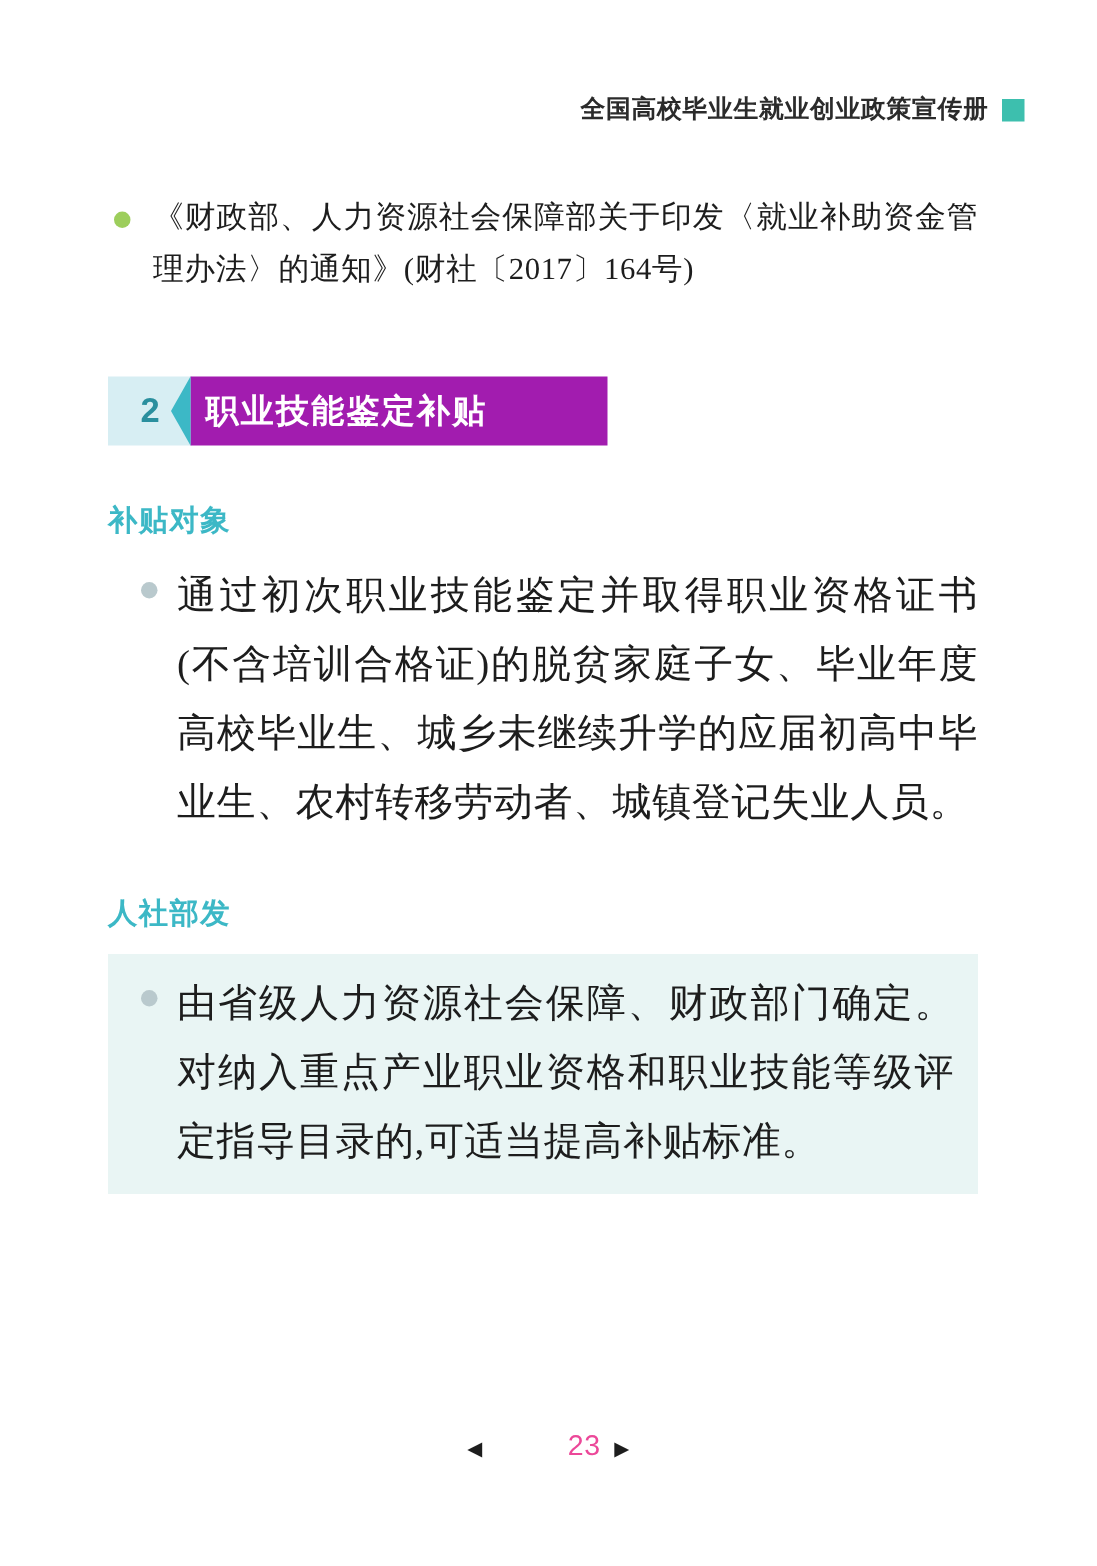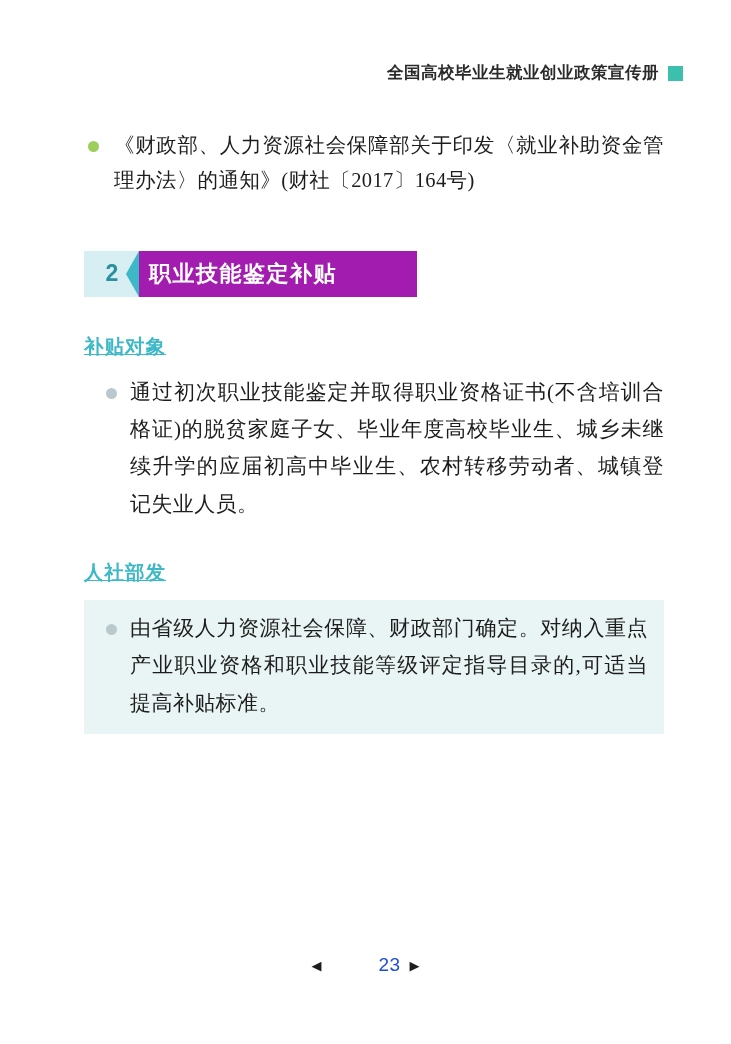--- a/index.html
+++ b/index.html
@@ -41,21 +41,21 @@
   .header-square {
     width: 15px;
     height: 15px;
     background: #3dbfae;
     display: inline-block;
   }
 
   
   .content {
     position: absolute;
-    left: 84px;
+    left: 72px;
     top: 128px;
     width: 580px;
   }
 
   
   ul.doc-list {
     list-style: none;
     margin: 0;
     padding: 0;
   }
@@ -129,29 +129,28 @@
   }
 
   
   .sub-head {
     margin-top: 36px;
     font-family: "Liberation Sans", "DejaVu Sans", sans-serif;
     font-weight: bold;
     font-size: 19.5px;
     color: #3cb8c6;
     letter-spacing: 1px;
-    text-decoration: underline;
   }
 
   
   .para-block {
     position: relative;
     margin-top: 14px;
     padding-left: 46px;
-    font-size: 21px;
+    font-size: 26px;
     line-height: 1.78;
     color: #1d1d1d;
     letter-spacing: 0.4px;
     text-align: justify;
   }
   .para-block .dot {
     position: absolute;
     left: 22px;
     top: 14px;
     width: 11px;
@@ -182,21 +181,21 @@
     gap: 9px;
     font-family: "Liberation Sans", "DejaVu Sans", sans-serif;
   }
   .footer .arrow {
     font-size: 13px;
     color: #1d1d1d;
     line-height: 1;
   }
   .footer .page-num {
     font-size: 19px;
-    color: #1d4ed8;
+    color: #ec4899;
     letter-spacing: 0.5px;
     margin-left: 48px;
   }
 </style>
 </head>
 <body>
 
 <div class="page">
 
   <div class="header">

